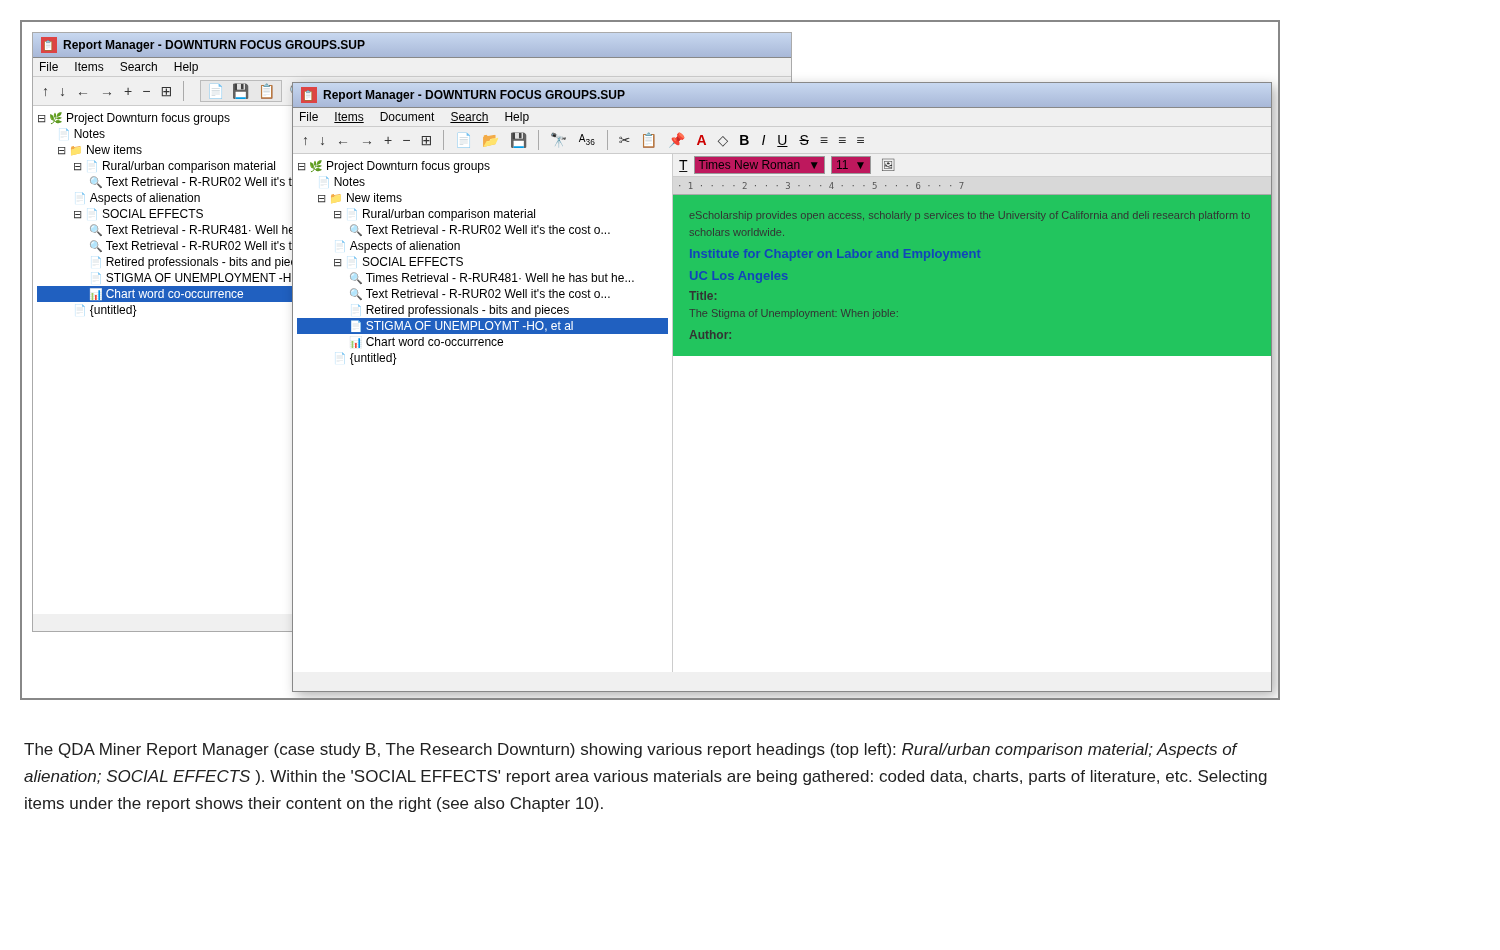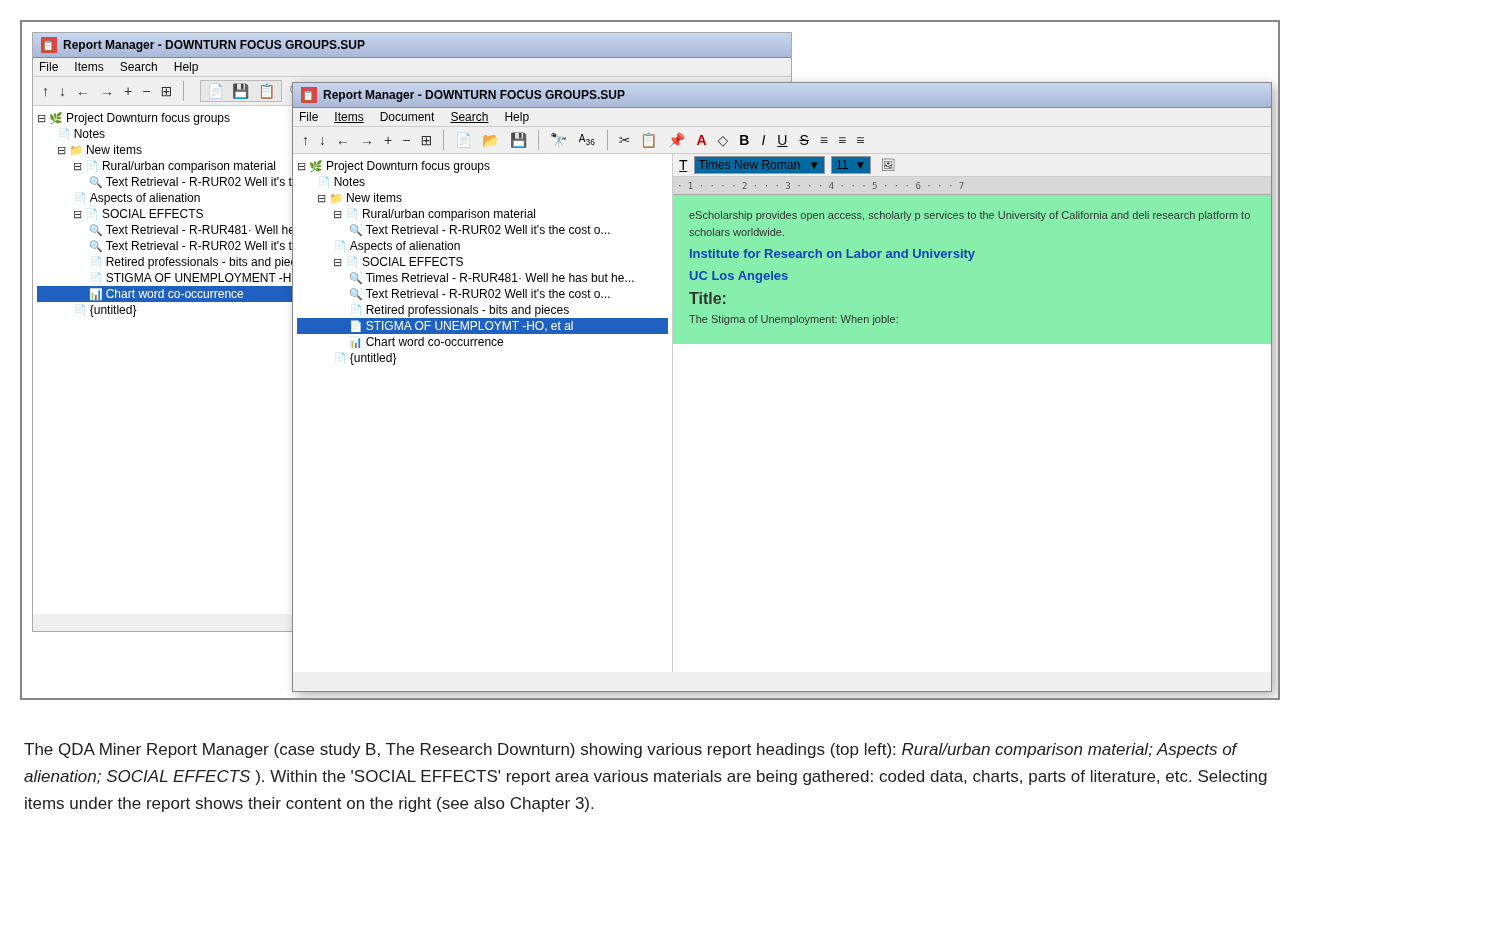--- a/index.html
+++ b/index.html
@@ -202,56 +202,56 @@
       display: flex;
       align-items: center;
       gap: 6px;
       font-size: 12px;
     }
     .font-select {
       display: flex;
       align-items: center;
       gap: 2px;
       border: 1px solid #999;
-      background: #0369a1;
+      background: #be185d;
       padding: 1px 4px;
       font-size: 12px;
     }
 
     .ruler {
       background: #d8d8d8;
       border-bottom: 1px solid #aaa;
       height: 18px;
       padding: 0 4px;
       font-size: 9px;
       color: #555;
       display: flex;
       align-items: center;
       font-family: monospace;
     }
 
     .doc-content {
       padding: 12px 16px;
       font-size: 12px;
       line-height: 1.5;
-      background: #86efac;
+      background: #22c55e;
     }
     .doc-content .blue-heading {
       color: #1144bb;
       font-size: 13px;
       font-weight: bold;
       margin-bottom: 2px;
     }
     .doc-content .doc-text {
       font-size: 11px;
       color: #333;
       margin-bottom: 4px;
     }
     .doc-content .doc-label {
-      font-size: 16px;
+      font-size: 12px;
       color: #333;
       font-weight: bold;
     }
     .fmt-btn {
       padding: 1px 4px;
       font-size: 12px;
       cursor: pointer;
       border: none;
       background: none;
     }
@@ -533,30 +533,31 @@
           </div>
           <button class="toolbar-btn" style="font-size:12px">🖼</button>
         </div>
 
         <div class="ruler">
           <span>· 1 · · · · 2 · · · 3 · · · 4 · · · 5 · · · 6 · · · 7</span>
         </div>
 
         <div class="doc-content">
           <p class="doc-text">eScholarship provides open access, scholarly p services to the University of California and deli research platform to scholars worldwide.</p>
-          <p class="blue-heading">Institute for Research on Labor and University</p>
+          <p class="blue-heading">Institute for Chapter on Labor and Employment</p>
           <p class="blue-heading">UC Los Angeles</p>
           <p><span class="doc-label">Title:</span></p>
           <p class="doc-text">The Stigma of Unemployment: When joble:</p>
+          <p><span class="doc-label">Author:</span></p>
         </div>
       </div>
     </div>
   </div>
 </div>
 
 <div class="description">
   <p>
     The <b>QDA Miner</b>
     <span> Report Manager (case study B, The Research Downturn) showing various report headings (top left): </span>
     <i>Rural/urban comparison material; Aspects of alienation; SOCIAL EFFECTS</i>
-    <span>). Within the 'SOCIAL EFFECTS' report area various materials are being gathered: coded data, charts, parts of literature, etc. Selecting items under the report shows their content on the right (see also Chapter 3).</span>
+    <span>). Within the 'SOCIAL EFFECTS' report area various materials are being gathered: coded data, charts, parts of literature, etc. Selecting items under the report shows their content on the right (see also Chapter 10).</span>
   </p>
 </div>
 
 </body></html>

